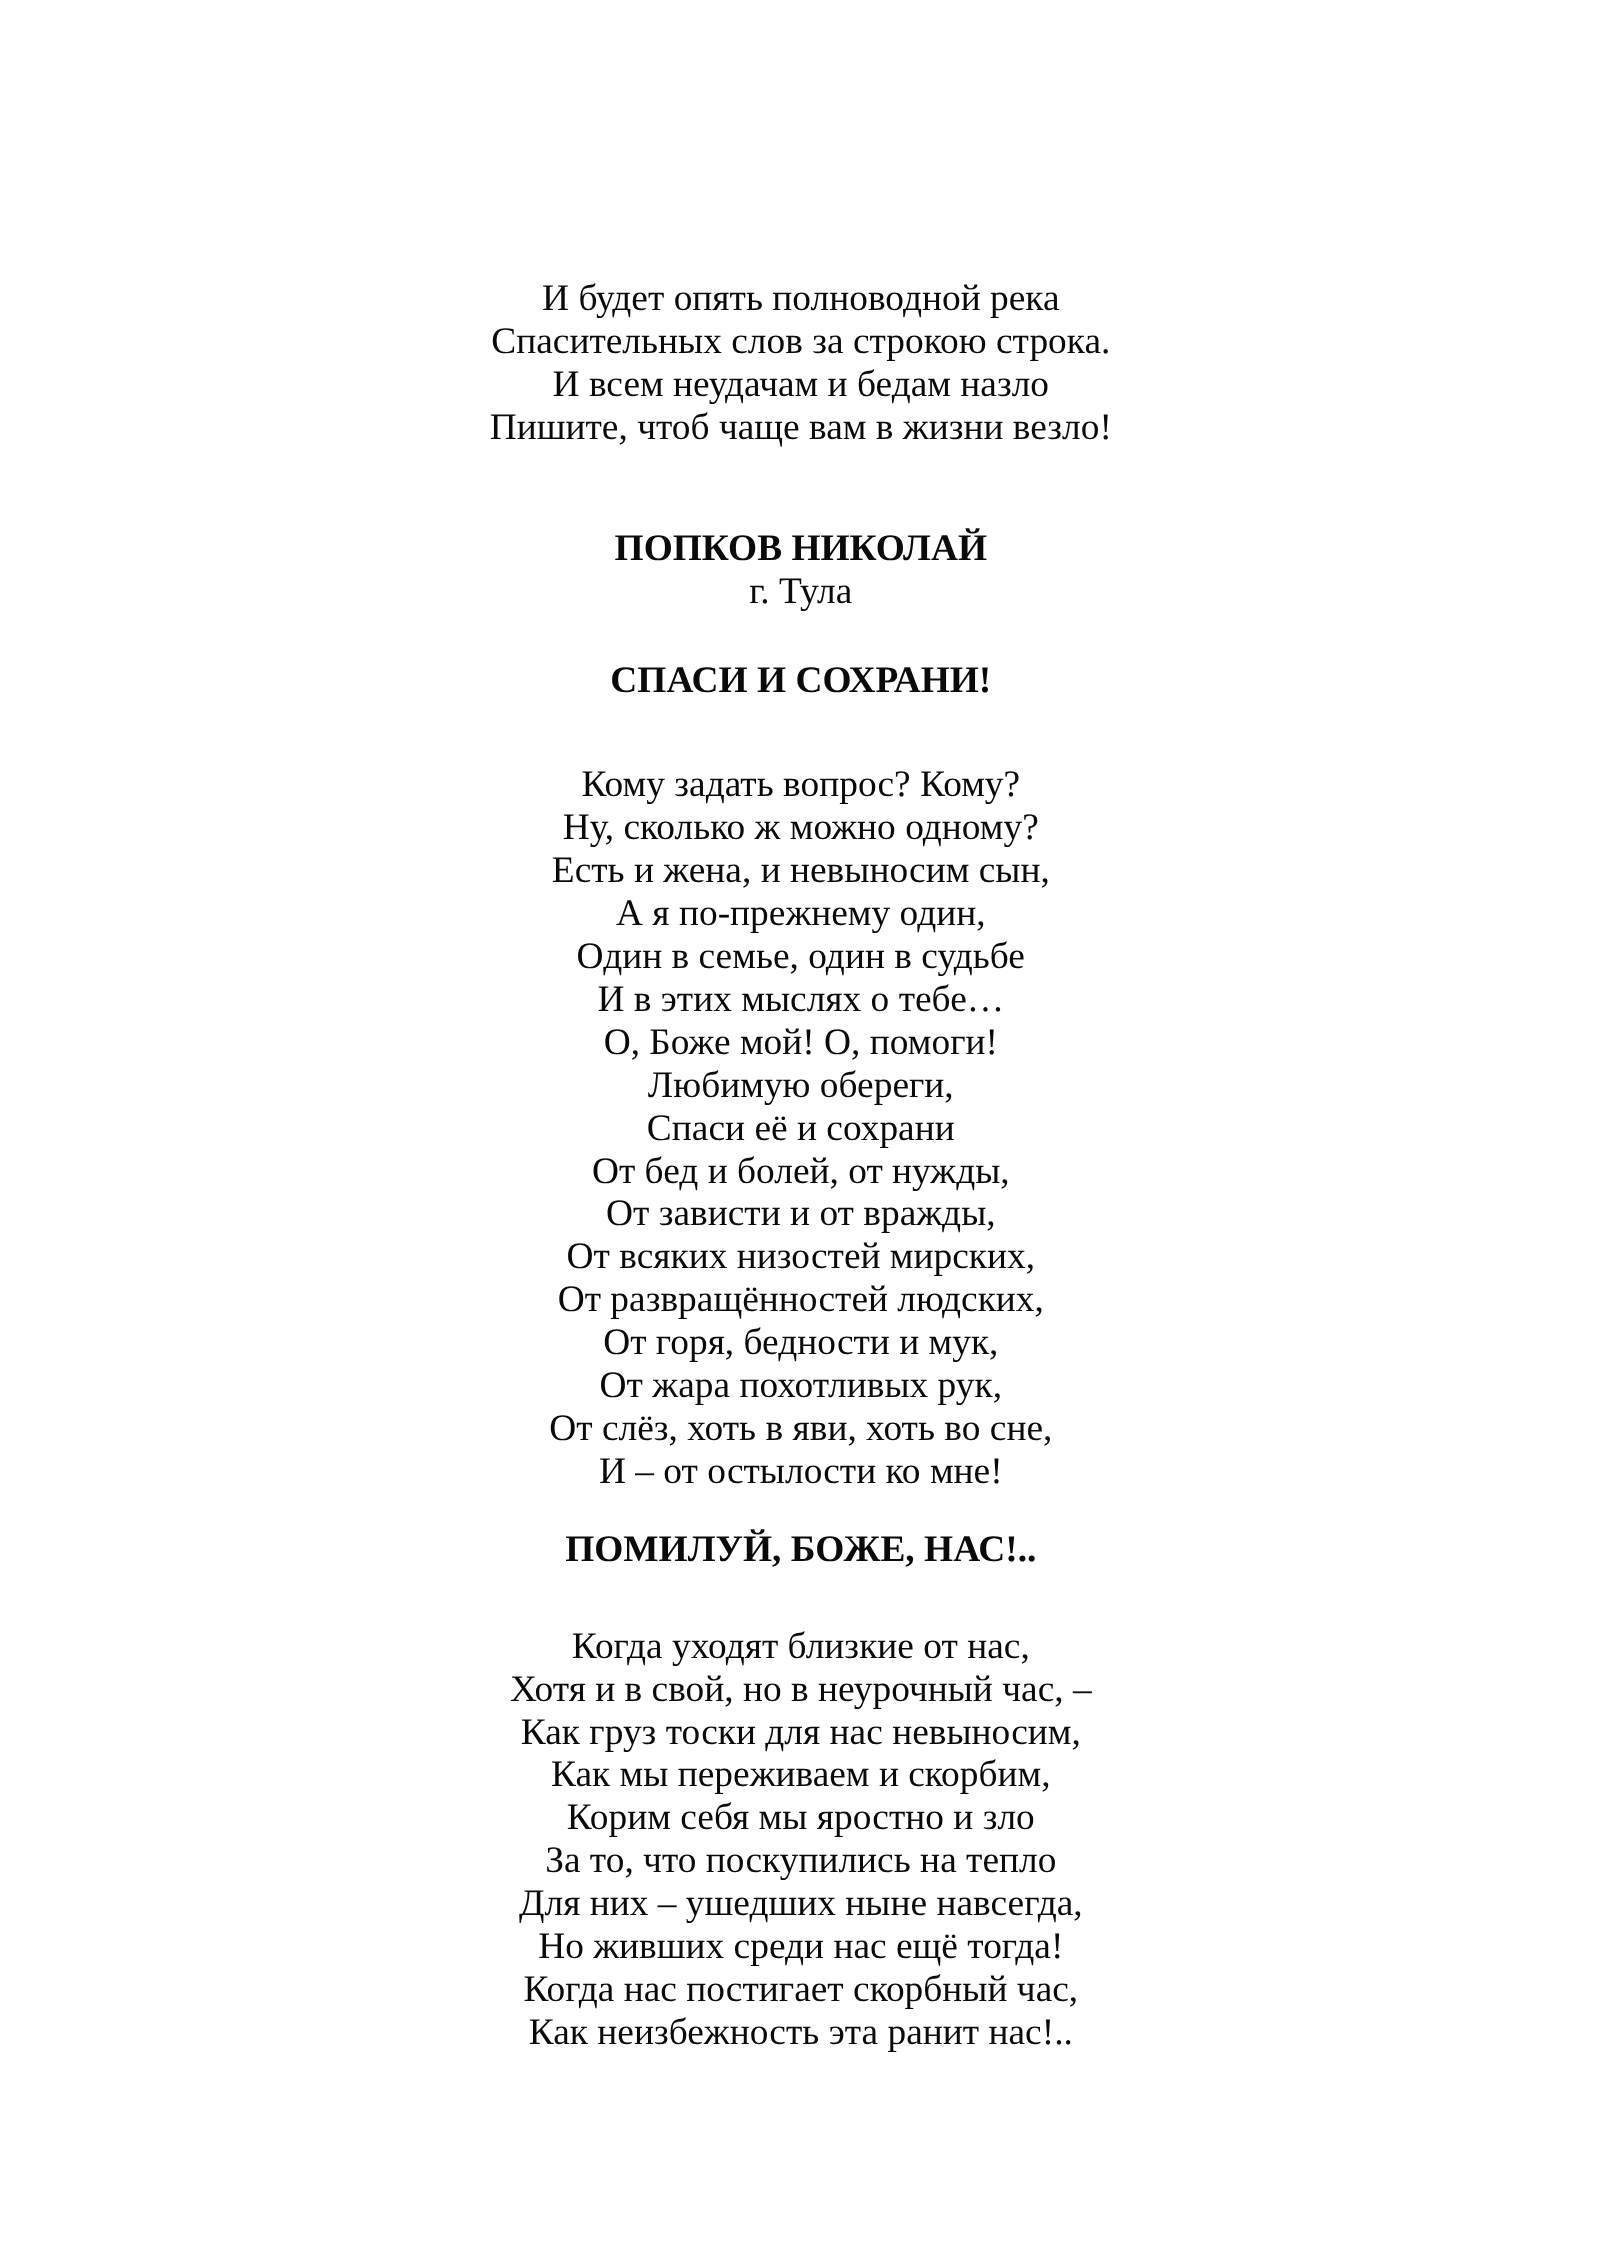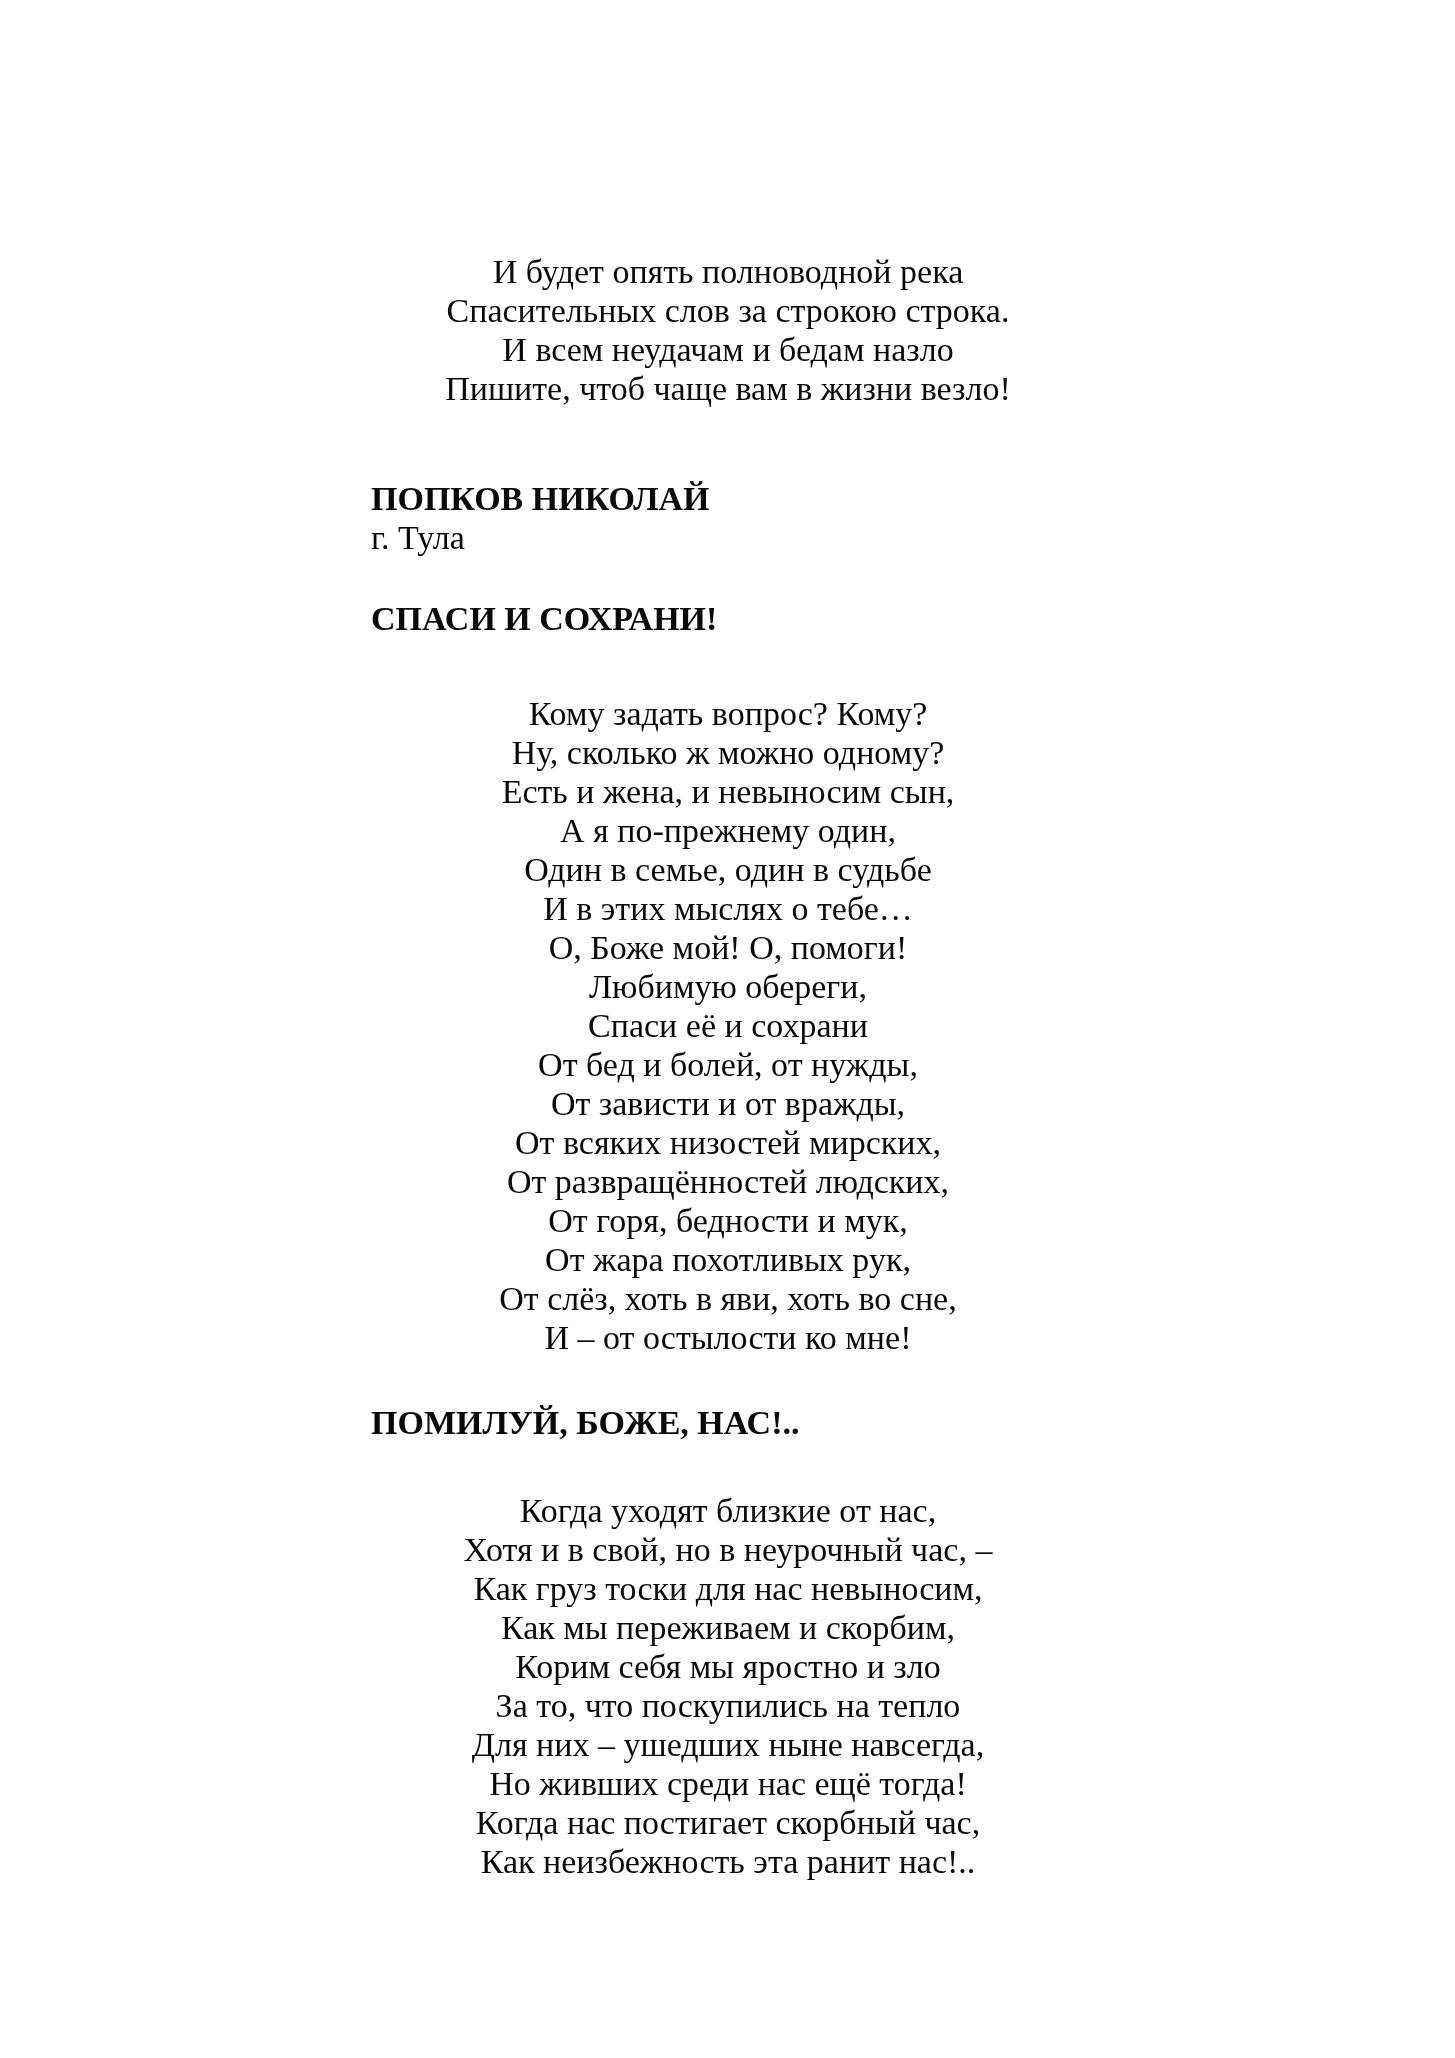--- a/index.html
+++ b/index.html
@@ -22,39 +22,39 @@
     position: absolute;
     left: 371px;
     top: 252px;
     width: 714px;
   }
   .stanza .line {
     white-space: nowrap;
     text-align: center;
   }
   .centered {
-    text-align: left;
+    text-align: center;
   }
   .bold {
     font-weight: bold;
   }
   .author-name {
     margin-top: 71px;
   }
   .author-location {
     margin-top: 0;
   }
   .poem-title-1 {
     margin-top: 42px;
   }
   .poem-body-1 {
     margin-top: 56px;
   }
   .poem-title-2 {
-    margin-top: 46px;
+    margin-top: 32px;
   }
   .poem-body-2 {
     margin-top: 49px;
   }
 </style>
 </head>
 <body>
 
 <div class="page">
   <div class="content">

